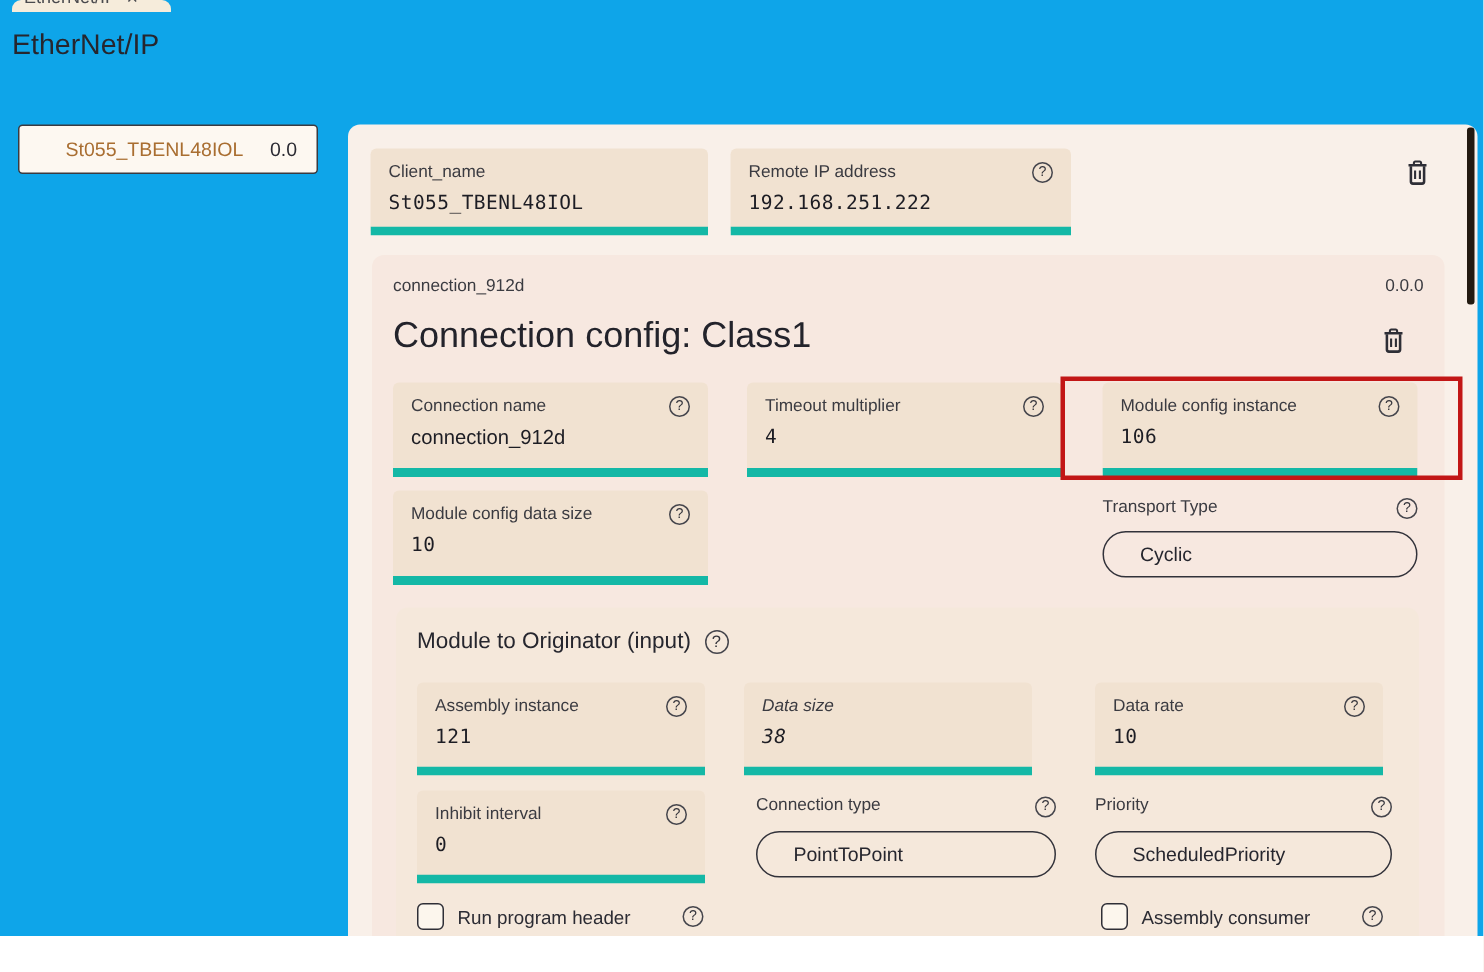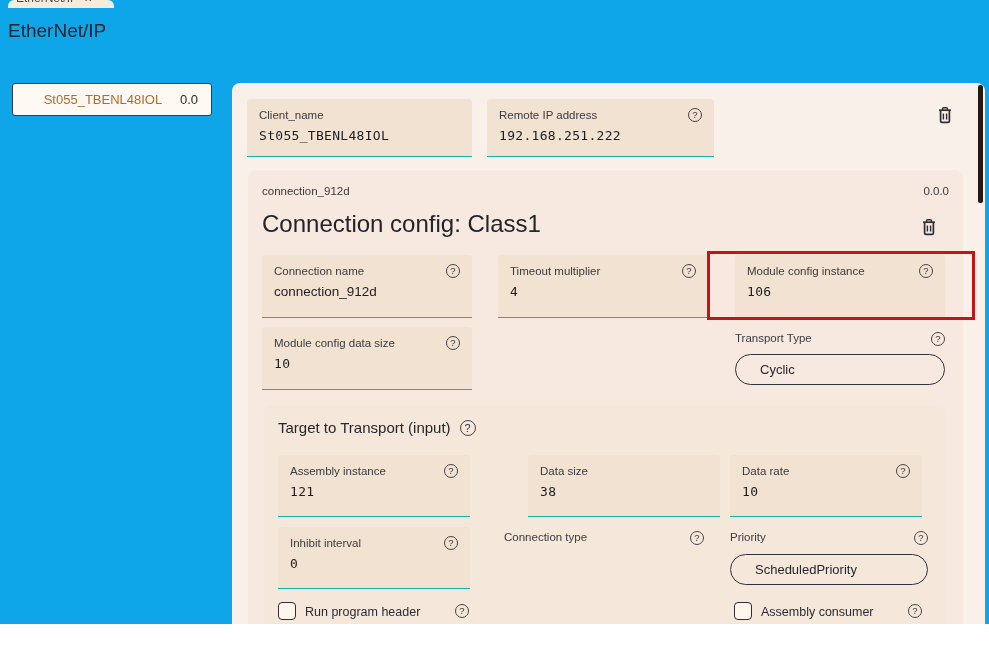--- a/index.html
+++ b/index.html
@@ -22,21 +22,21 @@
   .client-btn .client-btn-name{flex:1;text-align:center;color:#a96e31;}
   .client-btn .client-btn-ver{color:#2b2b33;}
   .add-btn{top:130px;justify-content:center;font-size:13.5px;}
 
   
   .main-panel{position:absolute;left:232px;top:83px;width:753px;height:565px;background:#f9f0e9;border-radius:8px 8px 0 0;}
   .conn-panel{position:absolute;left:248px;top:170px;width:715px;height:478px;background:#f7e8e0;border-radius:8px;}
   .sub-panel{position:absolute;left:264px;top:405px;width:682px;height:233px;background:#f5e8db;border-radius:8px;}
 
   
-  .field{position:absolute;box-sizing:border-box;background:#f1e2d1;border-bottom:1px solid #14b8a6;
+  .field{position:absolute;box-sizing:border-box;background:#f1e2d1;border-bottom:6px solid #14b8a6;
     border-radius:4px 4px 0 0;padding:9px 12px 12px 12px;}
   .field-label-row{display:flex;justify-content:space-between;align-items:flex-start;
     font-size:11.5px;color:#3b3b41;line-height:14px;}
   .field-value{margin-top:6px;font-size:13.5px;color:#1d1d24;}
   .mono{font-family:"DejaVu Sans Mono",monospace;letter-spacing:0.3px;font-size:13px;}
 
   .help{width:14px;height:14px;min-width:14px;border:1.1px solid #45454c;border-radius:50%;
     font-size:9.5px;line-height:12px;display:flex;align-items:center;justify-content:center;
     color:#35353c;box-sizing:border-box;background:transparent;}
   .help.lg{width:16px;height:16px;min-width:16px;font-size:11px;}
@@ -151,32 +151,32 @@
   <div class="pill-group-label" style="left:735px;top:332px;width:210px;">
     <span>Transport Type</span>
     <span class="help">?</span>
   </div>
   <div class="pill" style="left:735px;top:354px;width:210px;">
     <span>Cyclic</span>
   </div>
 
   <div class="sub-panel"></div>
   <div class="sub-title">
-    <span>Target to Transport (input)</span>
+    <span>Module to Originator (input)</span>
     <span class="help lg">?</span>
   </div>
 
   <div class="field" style="left:278px;top:455px;width:192px;height:62px;">
     <div class="field-label-row">
       <span>Assembly instance</span>
       <span class="help">?</span>
     </div>
     <div class="field-value mono">121</div>
   </div>
-  <div class="field" style="left:528px;top:455px;width:192px;height:62px;">
+  <div class="field" style="left:496px;top:455px;width:192px;height:62px;font-style:italic;">
     <div class="field-label-row">
       <span>Data size</span>
     </div>
     <div class="field-value mono">38</div>
   </div>
   <div class="field" style="left:730px;top:455px;width:192px;height:62px;">
     <div class="field-label-row">
       <span>Data rate</span>
       <span class="help">?</span>
     </div>
@@ -188,20 +188,23 @@
       <span>Inhibit interval</span>
       <span class="help">?</span>
     </div>
     <div class="field-value mono">0</div>
   </div>
 
   <div class="pill-group-label" style="left:504px;top:531px;width:200px;">
     <span>Connection type</span>
     <span class="help">?</span>
   </div>
+  <div class="pill" style="left:504px;top:554px;width:200px;">
+    <span>PointToPoint</span>
+  </div>
 
   <div class="pill-group-label" style="left:730px;top:531px;width:198px;">
     <span>Priority</span>
     <span class="help">?</span>
   </div>
   <div class="pill" style="left:730px;top:554px;width:198px;">
     <span>ScheduledPriority</span>
   </div>
 
   <div class="checkbox" style="left:278px;top:602px;"></div>

